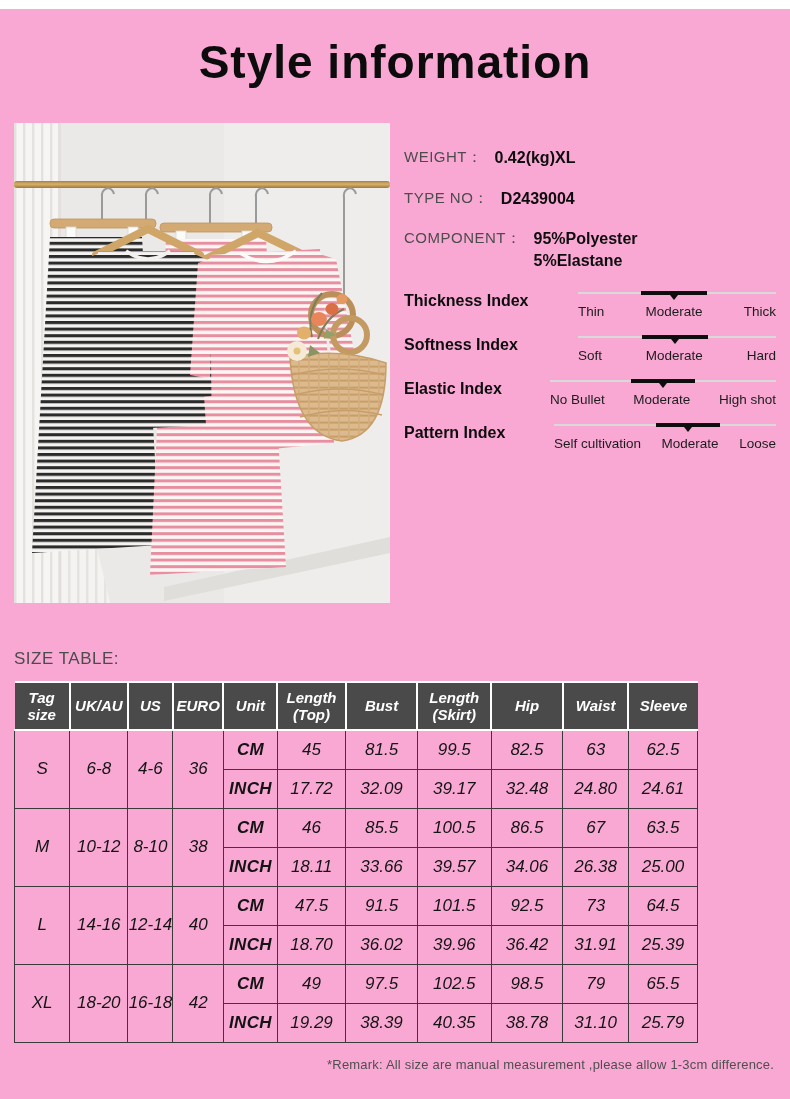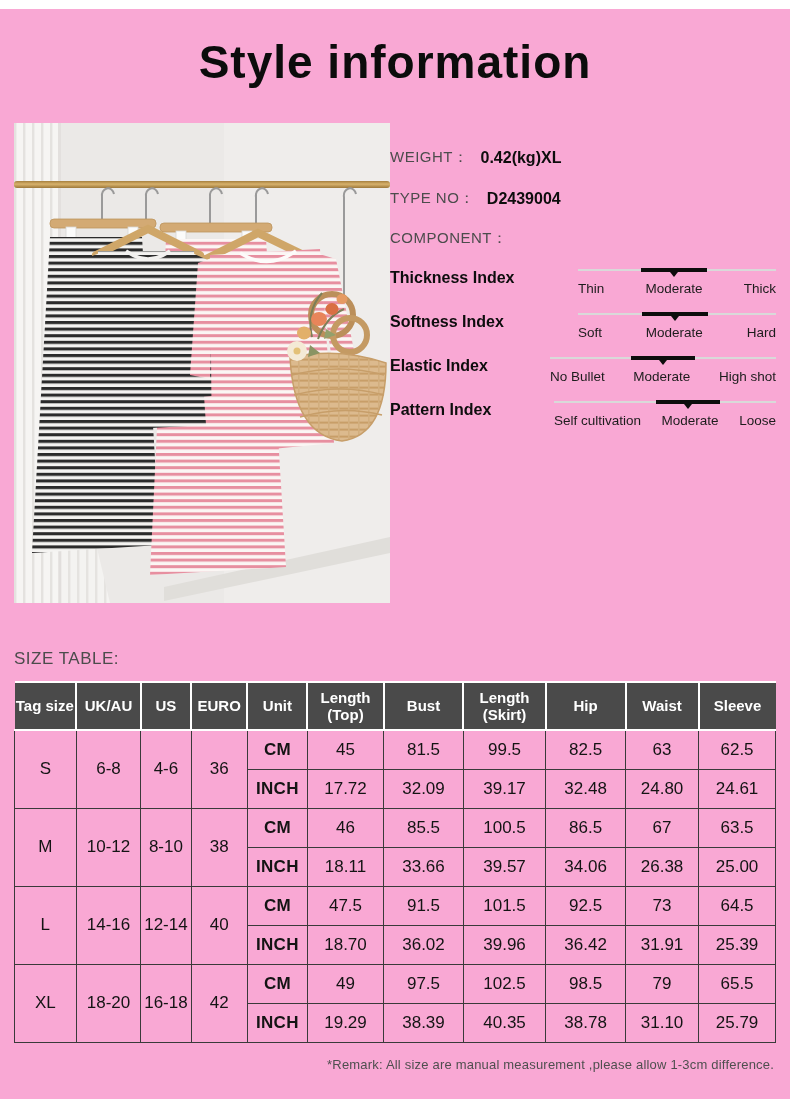--- a/index.html
+++ b/index.html
@@ -5,21 +5,21 @@
   * { margin:0; padding:0; box-sizing:border-box; }
   body { background:#fff; font-family:"Liberation Sans","DejaVu Sans",sans-serif; color:#111; }
   .page { width:790px; height:1099px; margin:9px auto; background:#f9a8d4; position:relative; overflow:hidden; }
 
   .page-title { text-align:center; font-size:46px; font-weight:700; letter-spacing:1px; color:#0c0c0c; padding-top:26px; }
 
   .content-row { display:flex; margin-top:34px; padding-left:14px; }
   .photo-wrap { width:376px; height:480px; flex:none; overflow:hidden; }
   .photo-wrap svg { display:block; }
 
-  .right-col { flex:1; padding-right:14px; padding-top:24px; }
+  .right-col { flex:1; padding-left:14px; padding-right:14px; padding-top:24px; }
 
   .info-item { display:flex; margin-bottom:19px; align-items:flex-start; }
   .info-label { color:#4c4c4c; font-size:15px; letter-spacing:.5px; flex:none; padding-top:1px; }
   .info-value { font-weight:700; font-size:16px; color:#0d0d0d; margin-left:12px; line-height:1.35; }
 
   .index-heading { color:#4c4c4c; font-size:16px; letter-spacing:.5px; margin-top:22px; margin-bottom:16px; }
 
   .index-row { display:flex; margin-bottom:15px; align-items:flex-start; }
   .index-name { font-weight:700; font-size:16px; color:#0d0d0d; white-space:nowrap; padding-top:2px; }
   .bar-block { margin-left:auto; }
@@ -28,21 +28,21 @@
   .bar-w-c { width:222px; }
   .bar-line { position:relative; height:8px; }
   .bar-base { position:absolute; left:0; right:0; top:2px; height:2px; background:#d9d9d9; }
   .bar-seg { position:absolute; top:1px; height:4px; background:#0d0d0d; }
   .bar-seg::after { content:""; position:absolute; left:50%; top:4px; transform:translateX(-50%);
       border-left:4px solid transparent; border-right:4px solid transparent; border-top:5px solid #0d0d0d; }
   .bar-labels { display:flex; justify-content:space-between; font-size:13.5px; color:#1c1c1c; margin-top:6px; white-space:nowrap; }
 
   .size-table-heading { color:#4c4c4c; font-size:17px; letter-spacing:.5px; margin:46px 0 12px 14px; }
 
-  table.size-table { width:762px; margin-left:14px; border-collapse:collapse; table-layout:fixed; }
+  table.size-table { width:684px; margin-left:14px; border-collapse:collapse; table-layout:fixed;font-style:italic; }
   table.size-table thead th { background:#4a4a4a; color:#fff; font-size:15px; font-weight:700;
       border:2px solid #fff; height:48px; text-align:center; vertical-align:middle; white-space:pre-line; line-height:1.15; }
   table.size-table thead th:first-child { border-left:none; }
   table.size-table thead th:last-child { border-right:none; }
   table.size-table tbody td { border:1px solid #3a3a3a; text-align:center; vertical-align:middle;
       height:39px; font-size:17px; color:#141414; }
   td.tag-cell { font-size:18px; }
   td.unit-cell { font-size:12.5px; font-weight:700; letter-spacing:.3px; }
 
   .footer-note { text-align:right; color:#4f4f4f; font-size:13px; letter-spacing:.2px; margin:14px 16px 0 0; }
@@ -158,20 +158,24 @@
       <div class="info-item">
         <span class="info-label">WEIGHT：</span>
         <span class="info-value">0.42(kg)XL</span>
       </div>
       <div class="info-item">
         <span class="info-label">TYPE NO：</span>
         <span class="info-value">D2439004</span>
       </div>
       <div class="info-item">
         <span class="info-label">COMPONENT：</span>
+        <span class="info-value">
+          <div>95%Polyester</div>
+          <div>5%Elastane</div>
+        </span>
       </div>
 
 
       <div class="index-row">
         <span class="index-name">Thickness Index</span>
         <div class="bar-block bar-w-a">
           <div class="bar-line">
               <div class="bar-base"></div>
             <div class="bar-seg" style="left:32%;width:33%"></div>
             </div>

